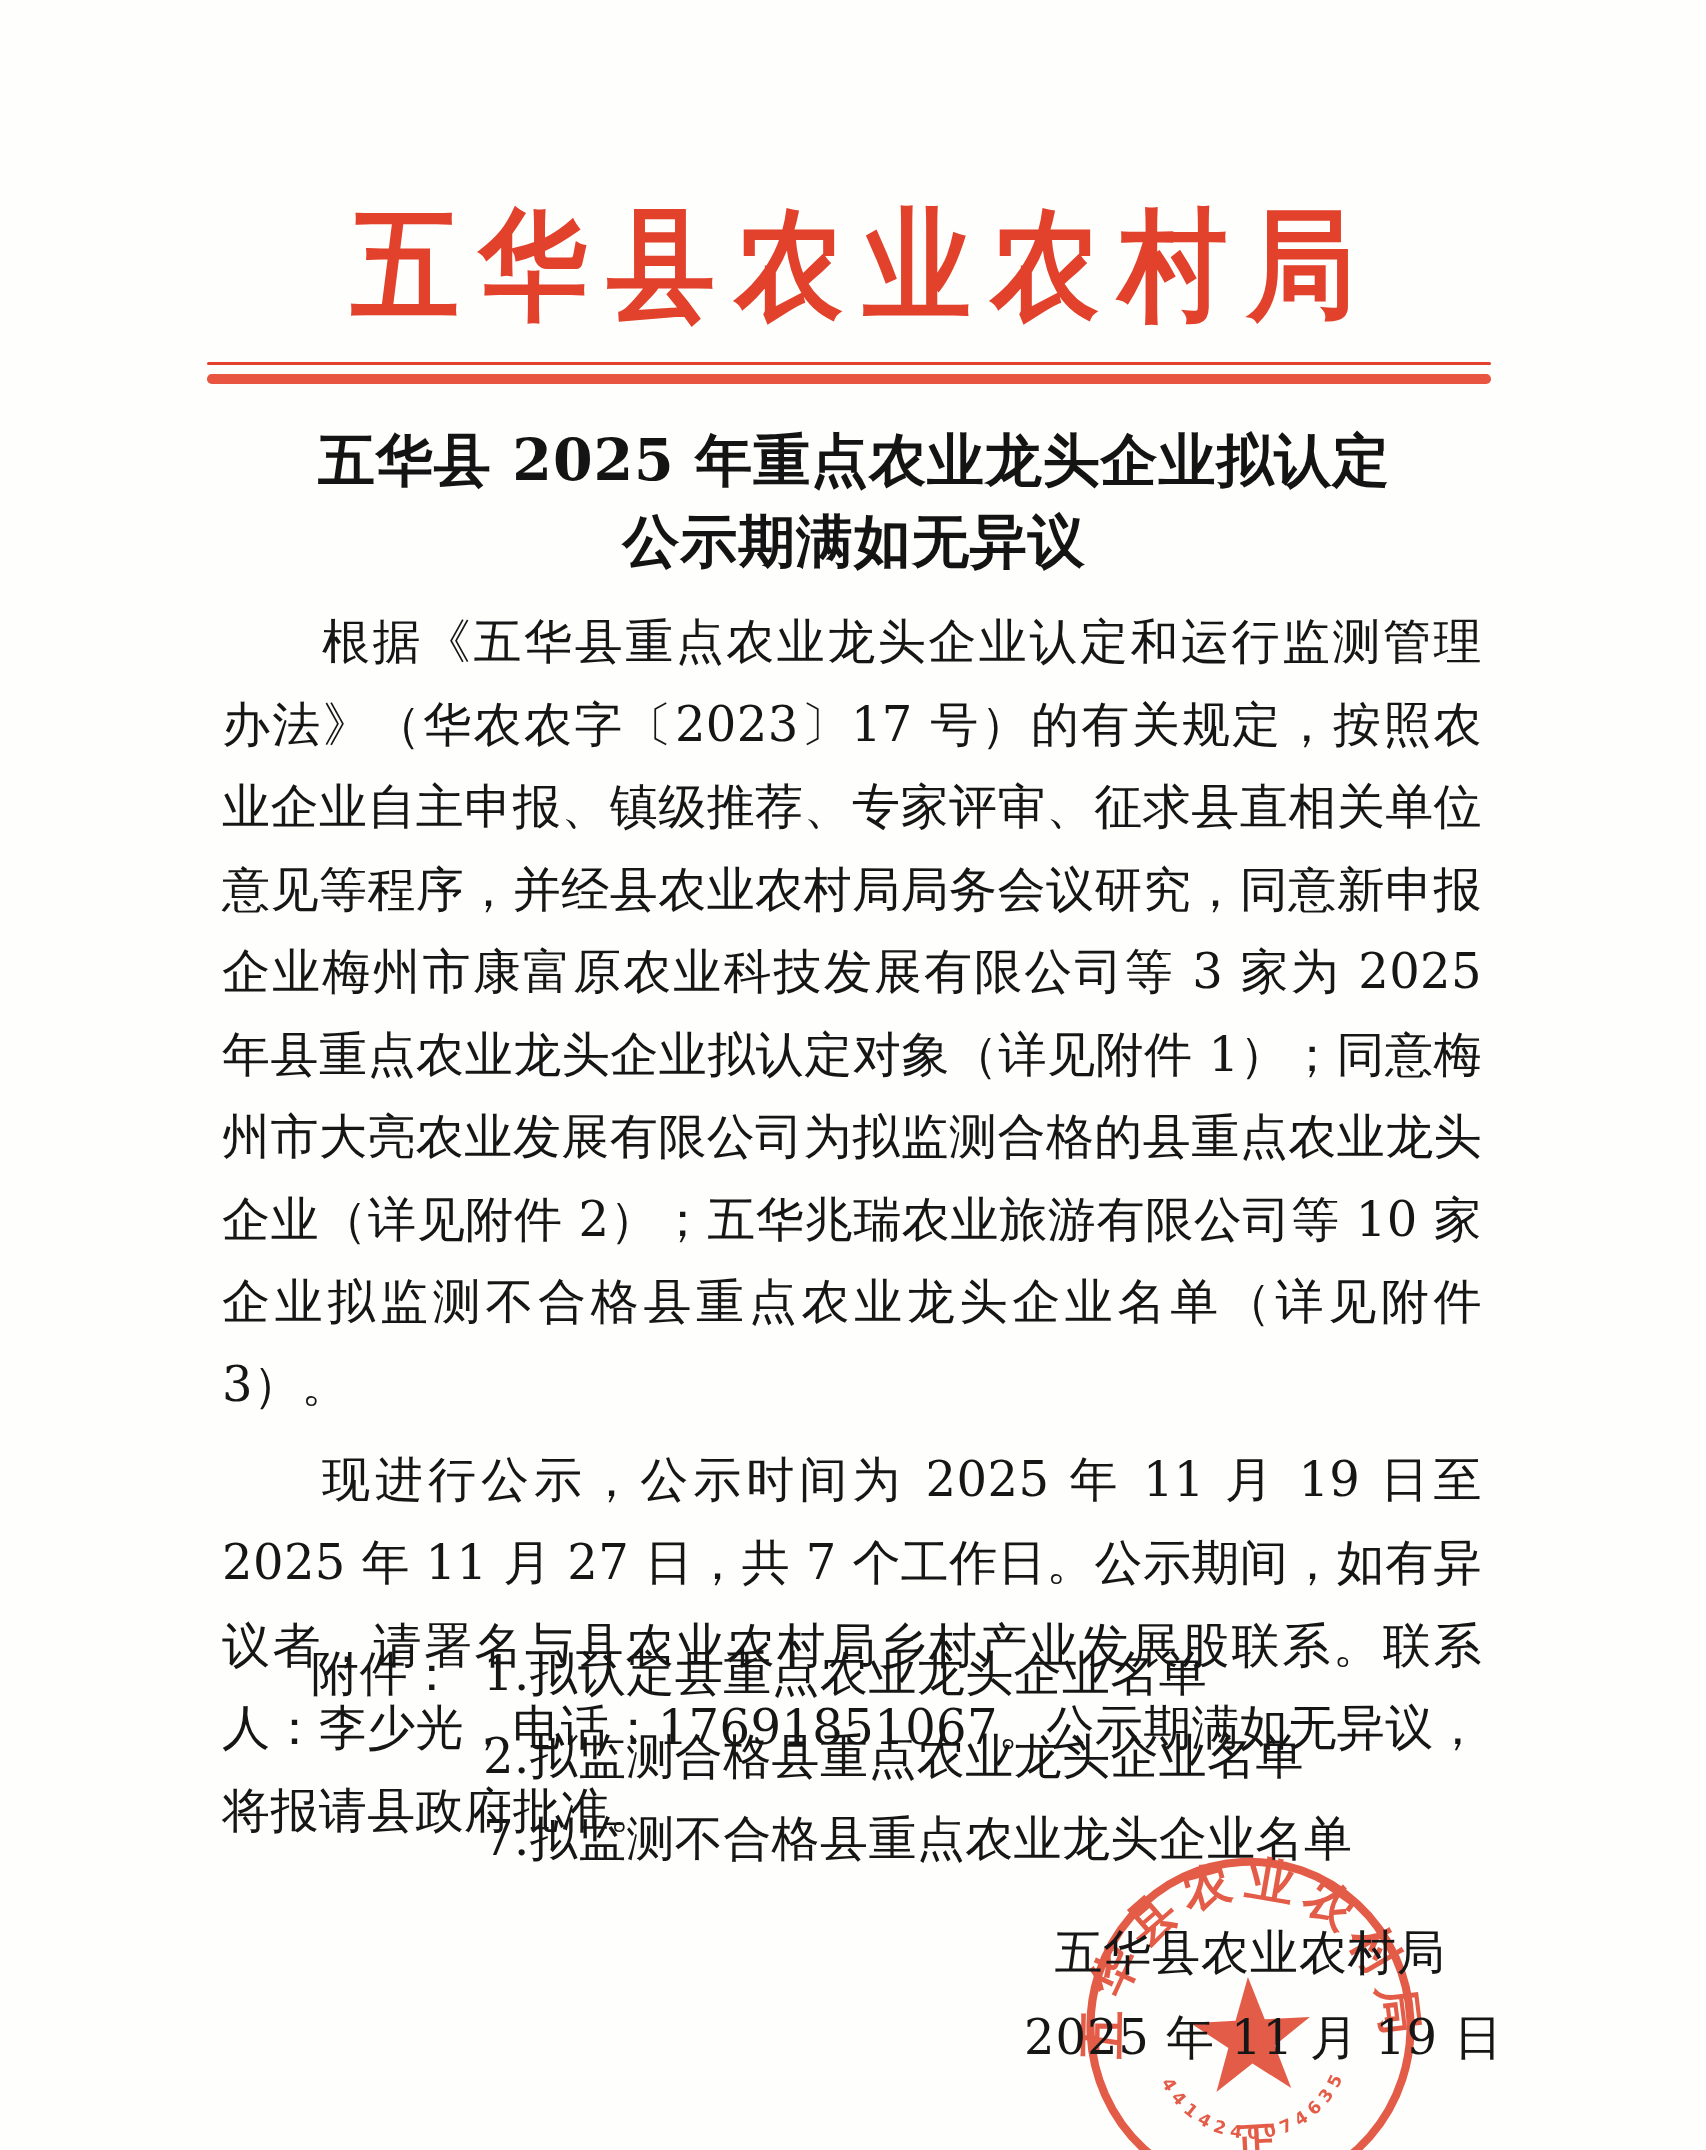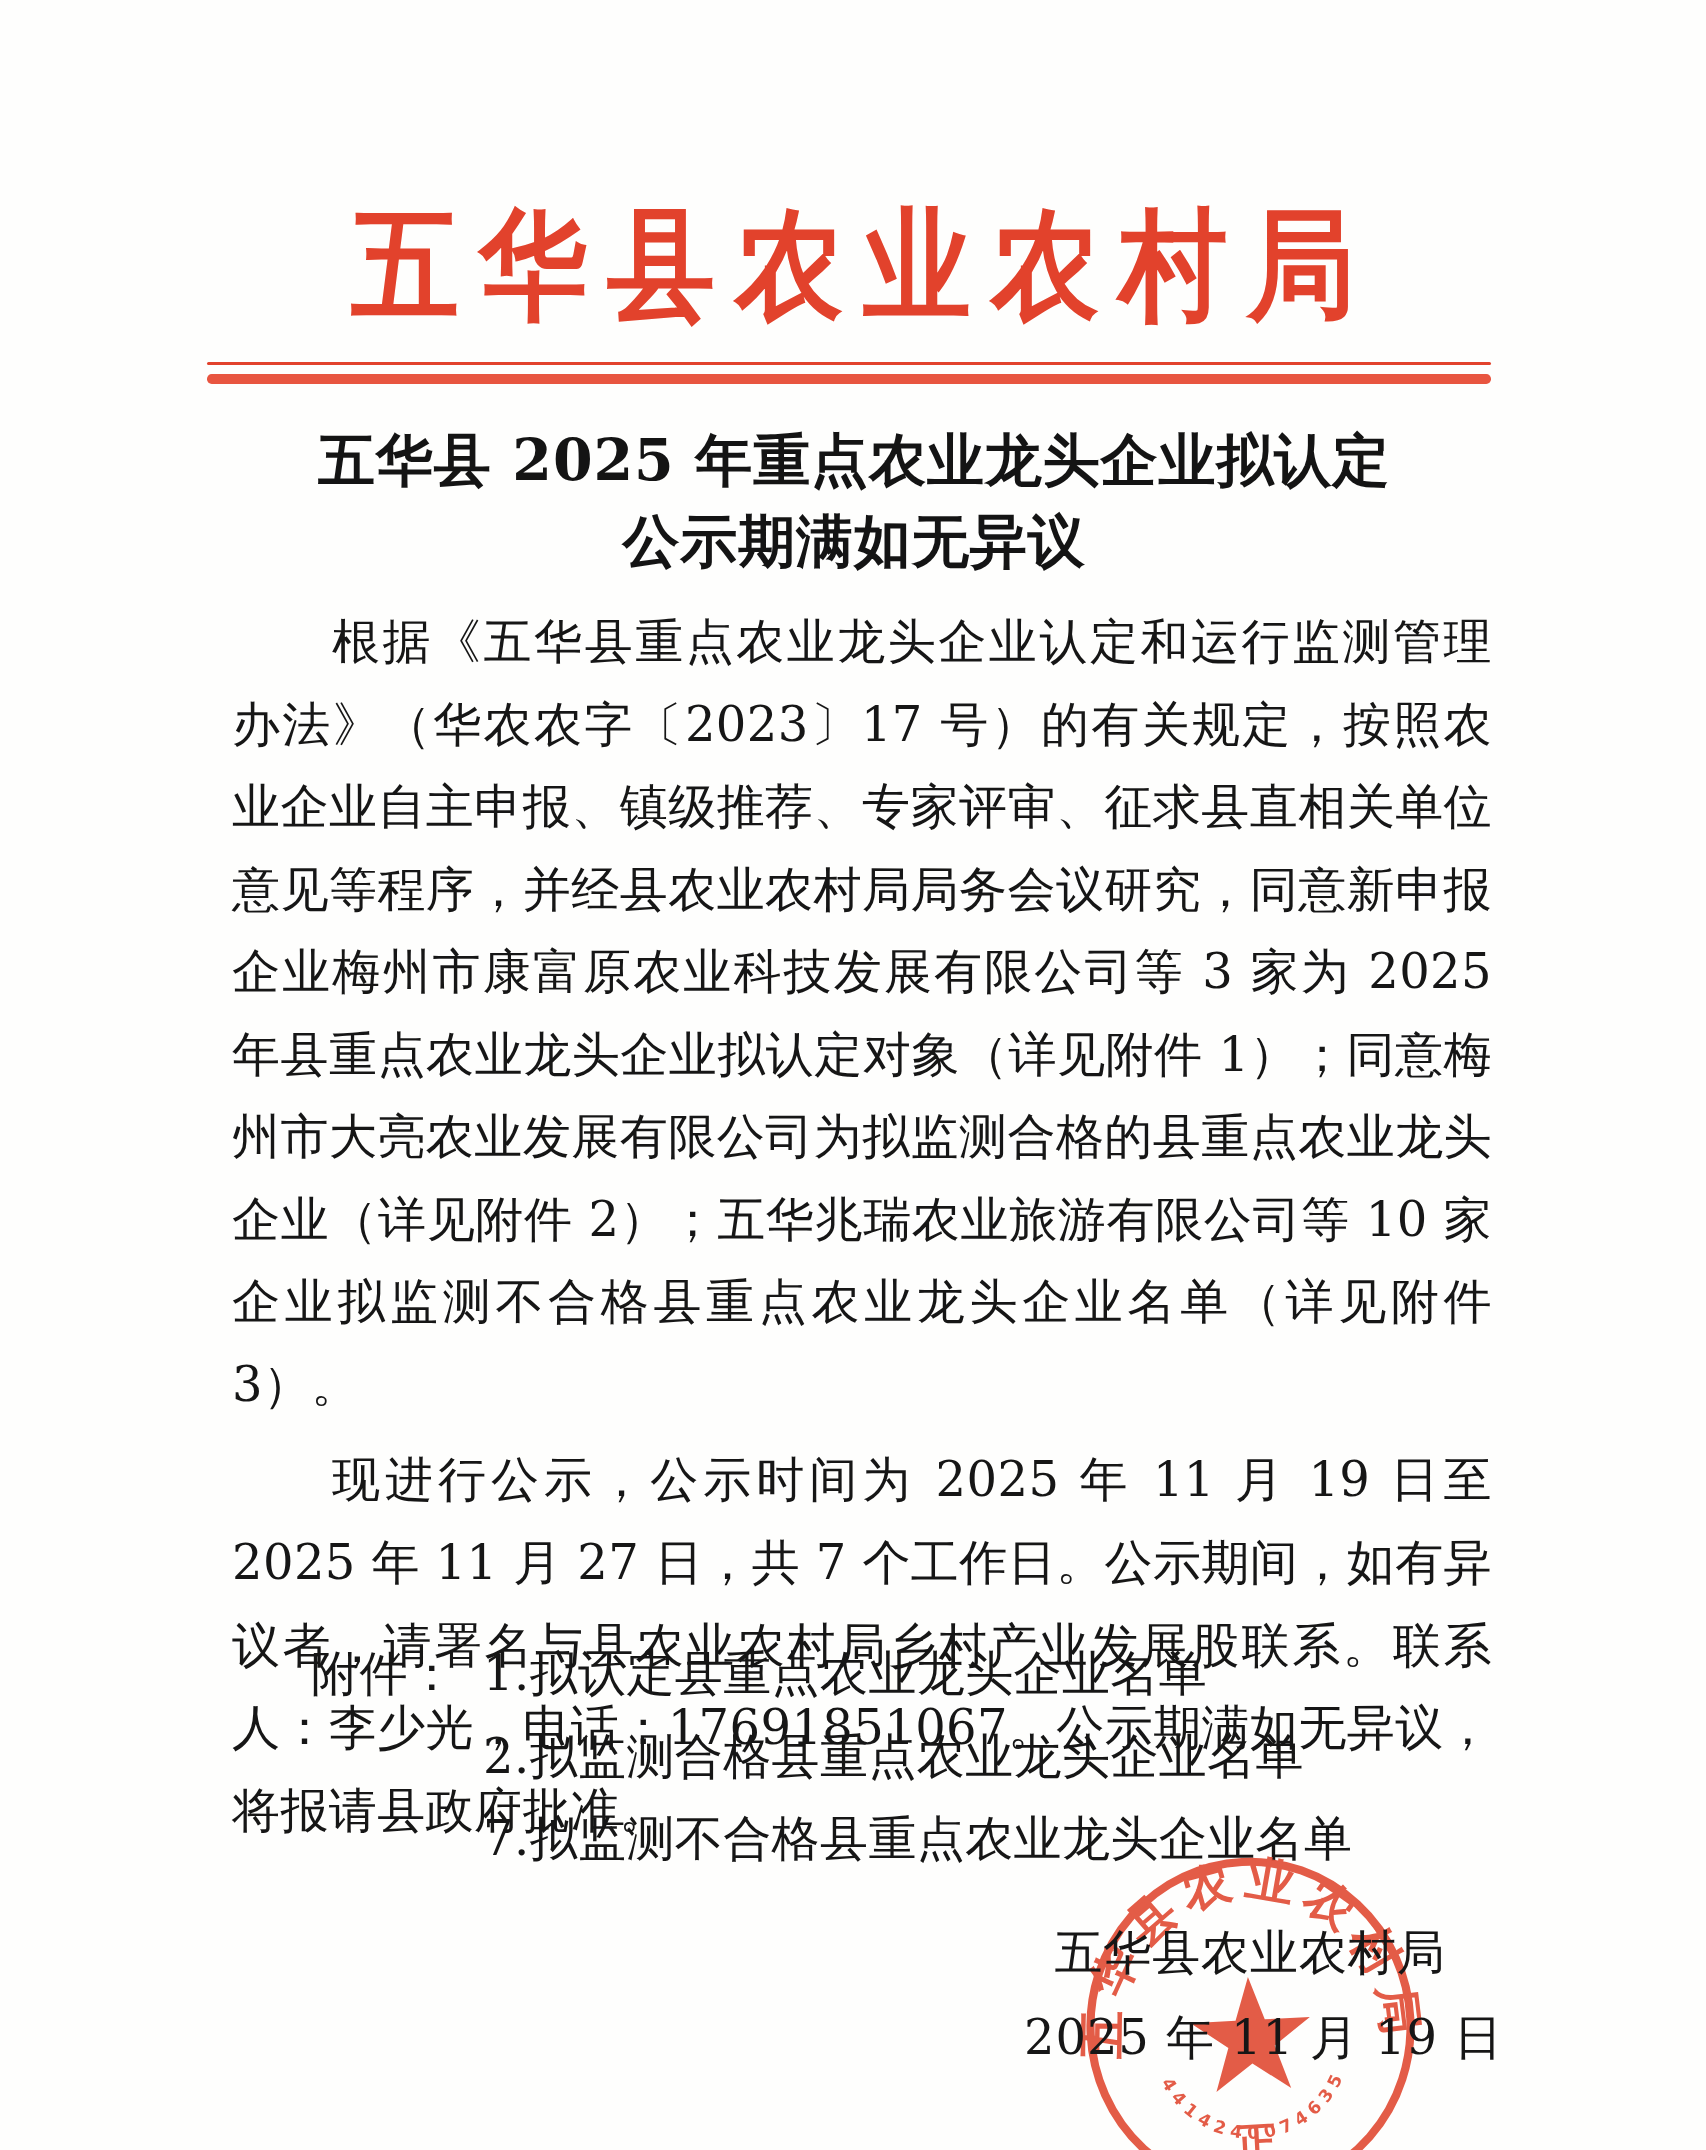--- a/index.html
+++ b/index.html
@@ -70,21 +70,21 @@
     font-weight: 700;
     font-size: 57px;
     line-height: 1.42;
     letter-spacing: 0.9px;
   }
   .doc-title .tl { display: block; white-space: nowrap; }
 
   
   .body-block {
     position: absolute;
-    left: 232px;
+    left: 222px;
     top: 600px;
     width: 1260px;
     color: #161616;
     font-size: 48px;
     line-height: 1.72;
     letter-spacing: 0.4px;
     text-align: justify;
     text-justify: inter-ideograph;
   }
 

